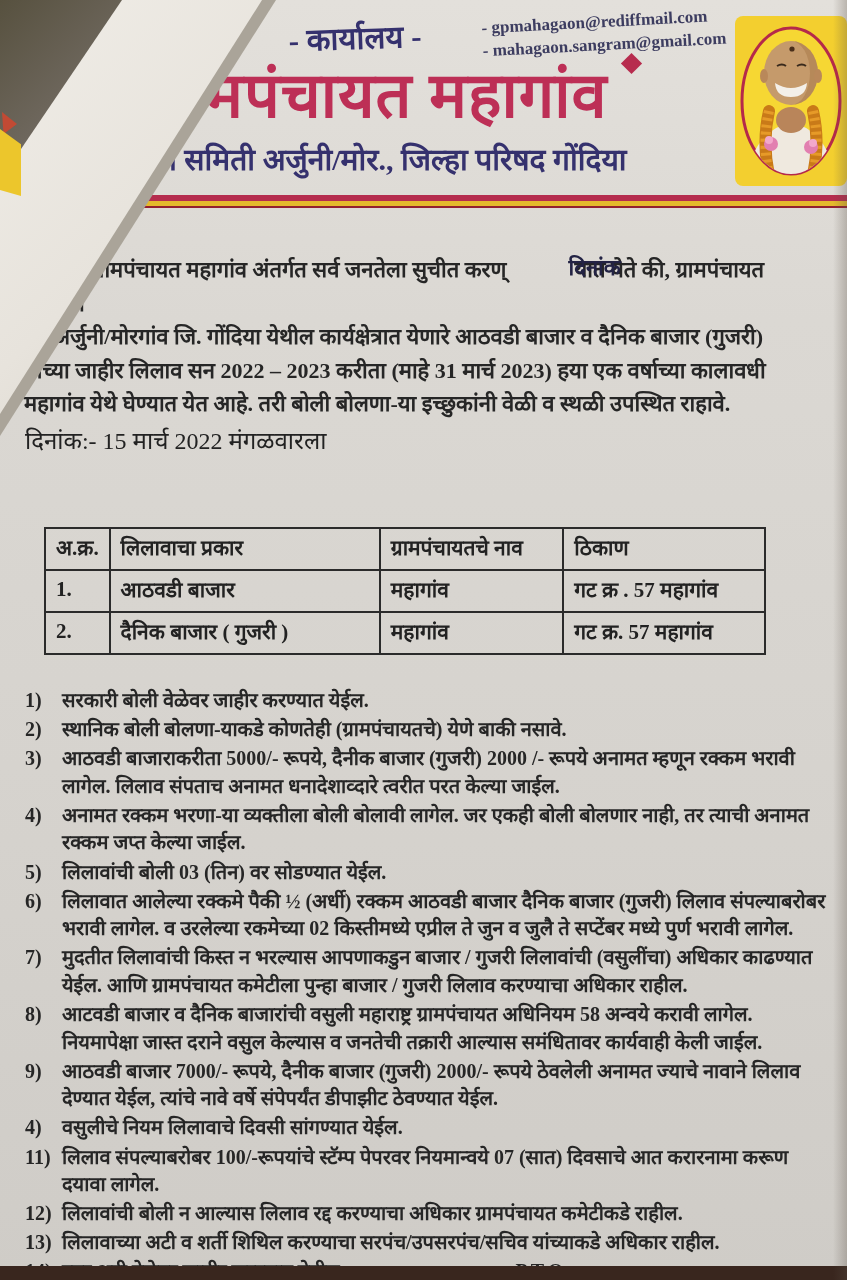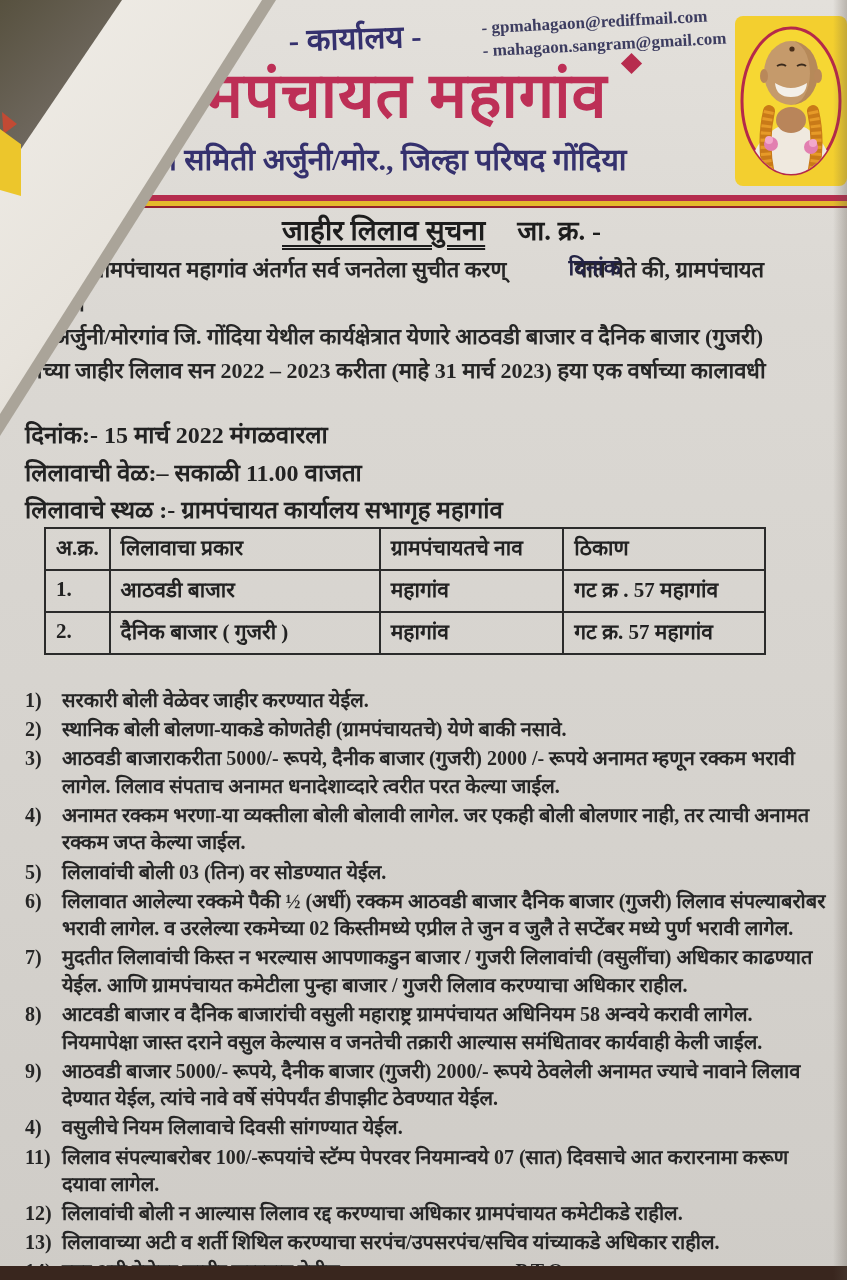--- a/index.html
+++ b/index.html
@@ -41,21 +41,21 @@
   .notice-head{position:absolute;left:282px;top:210px;display:flex;gap:32px;align-items:baseline;color:#1d1d1d;}
   .notice-head .h{font-size:28px;font-weight:800;
         text-decoration:underline;text-decoration-style:double;text-decoration-thickness:2px;text-underline-offset:5px;}
   .notice-head .r{font-size:27px;font-weight:800;}
   .intro{position:absolute;left:24px;top:253px;width:800px;font-size:22px;line-height:33.5px;
         color:#262626;font-weight:600;}
   .intro .l1{text-indent:68px;}
   .b{font-weight:800;}
   .ovp{position:relative;display:inline-block;}
   .ovp .over{position:absolute;left:-6px;top:-2px;font-weight:900;color:#232344;white-space:nowrap;}
-  .kvline{position:absolute;left:25px;font-size:24px;font-weight:700;color:#222;}
+  .kvline{position:absolute;left:25px;font-size:24px;font-weight:400;color:#222;margin-top:6px;}
   .kv-date{top:417px;} .kv-time{top:455px;} .kv-venue{top:492px;}
   
   table.auction{position:absolute;left:44px;top:527px;width:722px;border-collapse:collapse;}
   table.auction th,table.auction td{border:2px solid #2b2b2b;font-size:21px;color:#222;text-align:left;
         padding:4px 8px 8px 10px;font-weight:700;}
   table.auction th{height:40px;vertical-align:top;border-radius:20px;}
   table.auction td{height:38px;vertical-align:middle;}
   .c0{width:64px;text-align:center;} .c1{width:268px;} .c2{width:182px;} .c3{width:200px;margin-top:35px;}
   td.c0{text-align:center;font-weight:600;}
   
@@ -125,36 +125,31 @@
   <div class="sep sep-y"></div>
   <div class="sep sep-d"></div>
 
   <div class="fold1"></div>
   <div class="fold2"></div>
   <div class="corner-dark"></div>
   <div class="sliver-r"></div>
   <div class="sliver-y"></div>
   <div class="edge-r"></div>
 
-  <div class="notice-head">
-    <span class="h">जाहीर लिलाव सुचना</span>
-    <span class="r">जा. क्र. -</span>
-  </div>
 
   <div class="intro">
     <div class="l1">
       <span>ग्रामपंचायत महागांव अंतर्गत सर्व जनतेला सुचीत करण्</span><span class="ovp"><span>यात येते</span><span class="over">दिनांक</span></span><span> की, ग्रामपंचायत महागांव</span>
     </div>
     <div><span>ता. अर्जुनी/मोरगांव  जि. गोंदिया येथील कार्यक्षेत्रात येणारे </span><span class="b">आठवडी बाजार व दैनिक बाजार (गुजरी)</span></div>
     <div class="b">यांच्या जाहीर लिलाव सन 2022 – 2023 करीता (माहे 31 मार्च 2023) हया एक वर्षाच्या कालावधी</div>
+    <div class="b">महागांव येथे घेण्यात येत आहे. तरी बोली बोलणा-या  इच्छुकांनी वेळी व स्थळी उपस्थित राहावे.</div>
   </div>
 
   <div class="kvline kv-date">दिनांक:- 15 मार्च 2022 मंगळवारला</div>
-  <div class="kvline kv-time">लिलावाची वेळ:– सकाळी 11.00 वाजता</div>
-  <div class="kvline kv-venue">लिलावाचे स्थळ :-  ग्रामपंचायत कार्यालय सभागृह  महागांव</div>
 
   <table class="auction">
     <thead>
       <tr>
         <th class="c0">अ.क्र.</th>
         <th class="c1">लिलावाचा प्रकार</th>
         <th class="c2">ग्रामपंचायतचे  नाव</th>
         <th class="c3">ठिकाण</th>
       </tr>
     </thead>
@@ -216,21 +211,21 @@
           <span class="ttext">मुदतीत लिलावांची किस्त न भरल्यास आपणाकडुन बाजार / गुजरी लिलावांची (वसुलींचा)  अधिकार काढण्यात येईल. आणि ग्रामपंचायत कमेटीला  पुन्हा बाजार / गुजरी लिलाव करण्याचा  अधिकार राहील.</span>
         </div>
       
         <div class="term">
           <span class="tnum">8)</span>
           <span class="ttext">आटवडी बाजार व दैनिक बाजारांची वसुली महाराष्ट्र ग्रामपंचायत  अधिनियम 58 अन्वये  करावी लागेल. नियमापेक्षा जास्त दराने वसुल केल्यास  व जनतेची तक्रारी आल्यास समंधितावर कार्यवाही केली जाईल.</span>
         </div>
       
         <div class="term">
           <span class="tnum">9)</span>
-          <span class="ttext">आठवडी बाजार 5000/- रूपये, दैनीक बाजार (गुजरी)  2000/- रूपये ठेवलेली अनामत ज्याचे नावाने लिलाव देण्यात येईल, त्यांचे  नावे वर्षे संपेपर्यंत  डीपाझीट ठेवण्यात येईल.</span>
+          <span class="ttext">आठवडी बाजार 7000/- रूपये, दैनीक बाजार (गुजरी)  2000/- रूपये ठेवलेली अनामत ज्याचे नावाने लिलाव देण्यात येईल, त्यांचे  नावे वर्षे संपेपर्यंत  डीपाझीट ठेवण्यात येईल.</span>
         </div>
       
         <div class="term">
           <span class="tnum">4)</span>
           <span class="ttext">वसुलीचे नियम  लिलावाचे दिवसी सांगण्यात येईल.</span>
         </div>
       
         <div class="term">
           <span class="tnum">11)</span>
           <span class="ttext">लिलाव संपल्याबरोबर 100/-रूपयांचे स्टॅम्प पेपरवर नियमान्वये 07 (सात) दिवसाचे आत करारनामा  करूण दयावा लागेल.</span>

